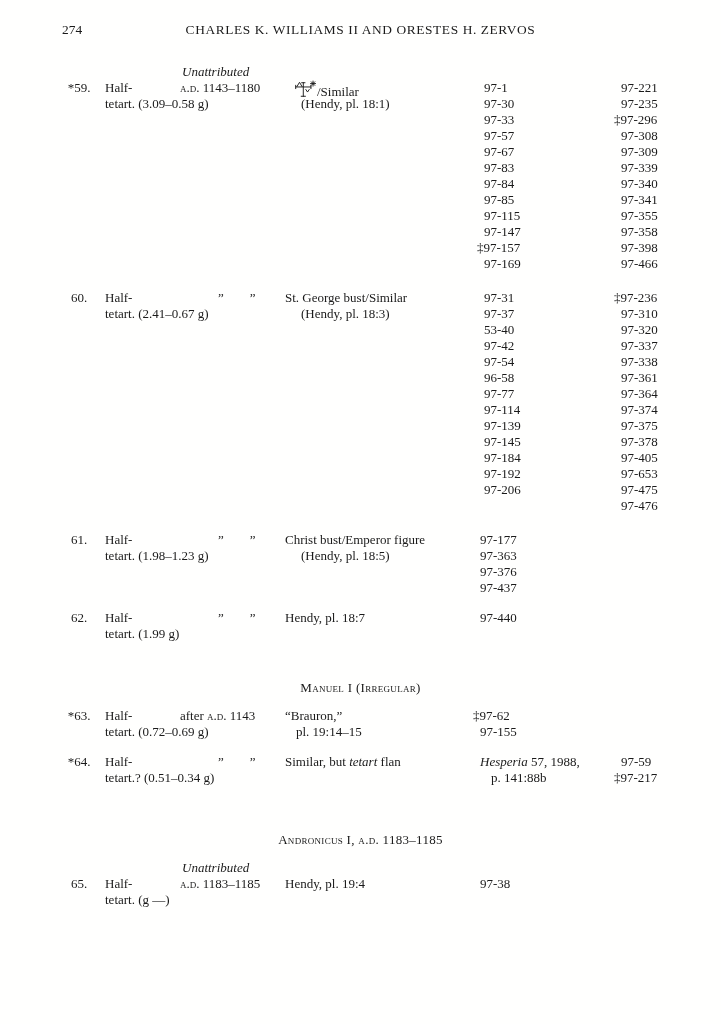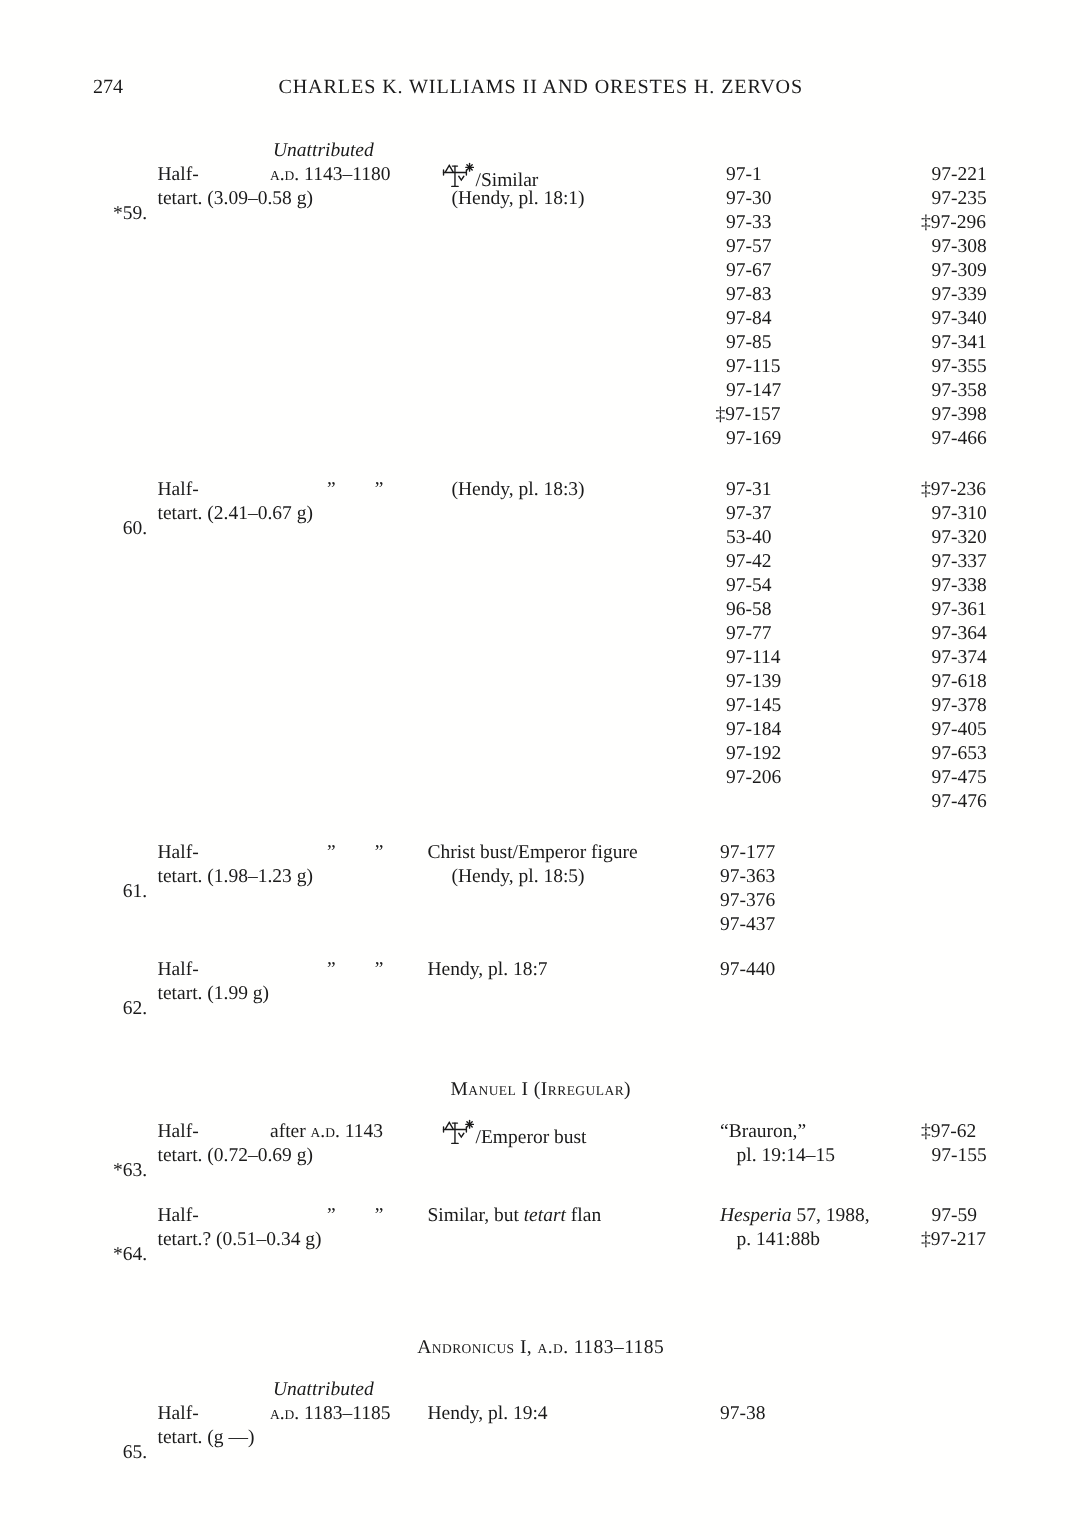--- a/index.html
+++ b/index.html
@@ -7,32 +7,32 @@
   body {
     width: 721px; height: 1024px;
     font-family: "Liberation Serif", serif;
     color: #1a1a1a;
     overflow: hidden;
   }
   .page {
     position: relative;
     width: 721px; height: 1024px;
     background: #fffffe;
-    padding-top: 50px;
+    padding-top: 22px;
   }
   .header { position: relative; height: 16px; line-height: 16px; font-size: 13.4px; }
   .pnum { position: absolute; left: 62px; top: 0; }
   .rhead { text-align: center; letter-spacing: 0.6px; }
 
   .content { padding: 0 60px; font-size: 13px; }
 
   .line { height: 16px; line-height: 16px; white-space: nowrap; }
   .egrid { display: grid; grid-template-columns: 45px 75px 105px 195px 141px 40px; align-items: start; }
   .c { min-width: 0; }
-  .num { text-align: right; padding-right: 7px; height: 16px; line-height: 16px; margin-top: 26px; }
+  .num { text-align: center; padding-right: 7px; height: 16px; line-height: 16px; }
   .desc2 { padding-left: 16px; }
   .ref2 { padding-left: 11px; }
   .ref .coin { padding-left: 4px; }
   .hang { margin-left: -7px; }
   .it { font-style: italic; }
   .sc { font-variant: small-caps; }
   .dittoline { padding-left: 38px; white-space: pre; }
   .date-pre { margin-left: 122px; font-style: italic; height: 16px; line-height: 16px; }
   .sect { text-align: center; font-variant: small-caps; letter-spacing: 0.3px; height: 16px; line-height: 16px; }
 
@@ -127,20 +127,21 @@
       <div class="egrid">
         <div class="c num">60.</div>
         <div class="c type">
           <div class="line">Half-</div>
           <div class="line">tetart. (2.41–0.67 g)</div>
         </div>
         <div class="c date">
           <div class="line dittoline">”  ”</div>
         </div>
         <div class="c desc">
+          <div class="line">St. George bust/Similar</div>
           <div class="line desc2">(Hendy, pl. 18:3)</div>
         </div>
         <div class="c ref coins">
             <div class="line coin">97-31</div>
             <div class="line coin">97-37</div>
             <div class="line coin">53-40</div>
             <div class="line coin">97-42</div>
             <div class="line coin">97-54</div>
             <div class="line coin">96-58</div>
             <div class="line coin">97-77</div>
@@ -153,21 +154,21 @@
           </div>
         <div class="c c2">
             <div class="line coin hang">‡97-236</div>
             <div class="line coin">97-310</div>
             <div class="line coin">97-320</div>
             <div class="line coin">97-337</div>
             <div class="line coin">97-338</div>
             <div class="line coin">97-361</div>
             <div class="line coin">97-364</div>
             <div class="line coin">97-374</div>
-            <div class="line coin">97-618</div>
+            <div class="line coin">97-375</div>
             <div class="line coin">97-378</div>
             <div class="line coin">97-405</div>
             <div class="line coin">97-653</div>
             <div class="line coin">97-475</div>
             <div class="line coin">97-476</div>
           </div>
       </div>
     </div>
 
     <div class="entry entry-61">
@@ -217,40 +218,20 @@
     <div class="entry entry-63">
       <div class="egrid">
         <div class="c num">*63.</div>
         <div class="c type">
           <div class="line">Half-</div>
           <div class="line">tetart. (0.72–0.69 g)</div>
         </div>
         <div class="c date">
           <div class="line"><span>after </span><span class="sc">a.d. 1143</span></div>
         </div>
-        <div class="c desc">
-          <div class="line">
-            <svg class="mono" width="22" height="19" viewBox="0 0 26 22">
-              <g stroke="#1a1a1a" stroke-width="1.1" fill="none" stroke-linecap="round">
-                <line x1="2" y1="8" x2="20" y2="8"></line>
-                  <line x1="2" y1="6" x2="2" y2="10"></line>
-                  <line x1="20" y1="6" x2="20" y2="10"></line>
-                <path d="M3.5 7.5 L6.5 2.5 L9.5 7.5"></path>
-                <line x1="11" y1="3" x2="11" y2="19"></line>
-                  <line x1="9" y1="3" x2="13" y2="3"></line>
-                  <line x1="8.5" y1="19" x2="13.5" y2="19"></line>
-                <path d="M14 11 L16 14 L18 11"></path>
-                <line x1="19.5" y1="4" x2="25.5" y2="4"></line>
-                  <line x1="22.5" y1="1" x2="22.5" y2="7"></line>
-                <line x1="20.4" y1="1.9" x2="24.6" y2="6.1"></line>
-                  <line x1="24.6" y1="1.9" x2="20.4" y2="6.1"></line>
-              </g>
-            </svg><span>/Emperor bust</span>
-          </div>
-        </div>
         <div class="c ref">
           <div class="line">“Brauron,”</div>
           <div class="line ref2">pl. 19:14–15</div>
         </div>
         <div class="c c2">
             <div class="line coin hang">‡97-62</div>
             <div class="line coin">97-155</div>
           </div>
       </div>
     </div>

